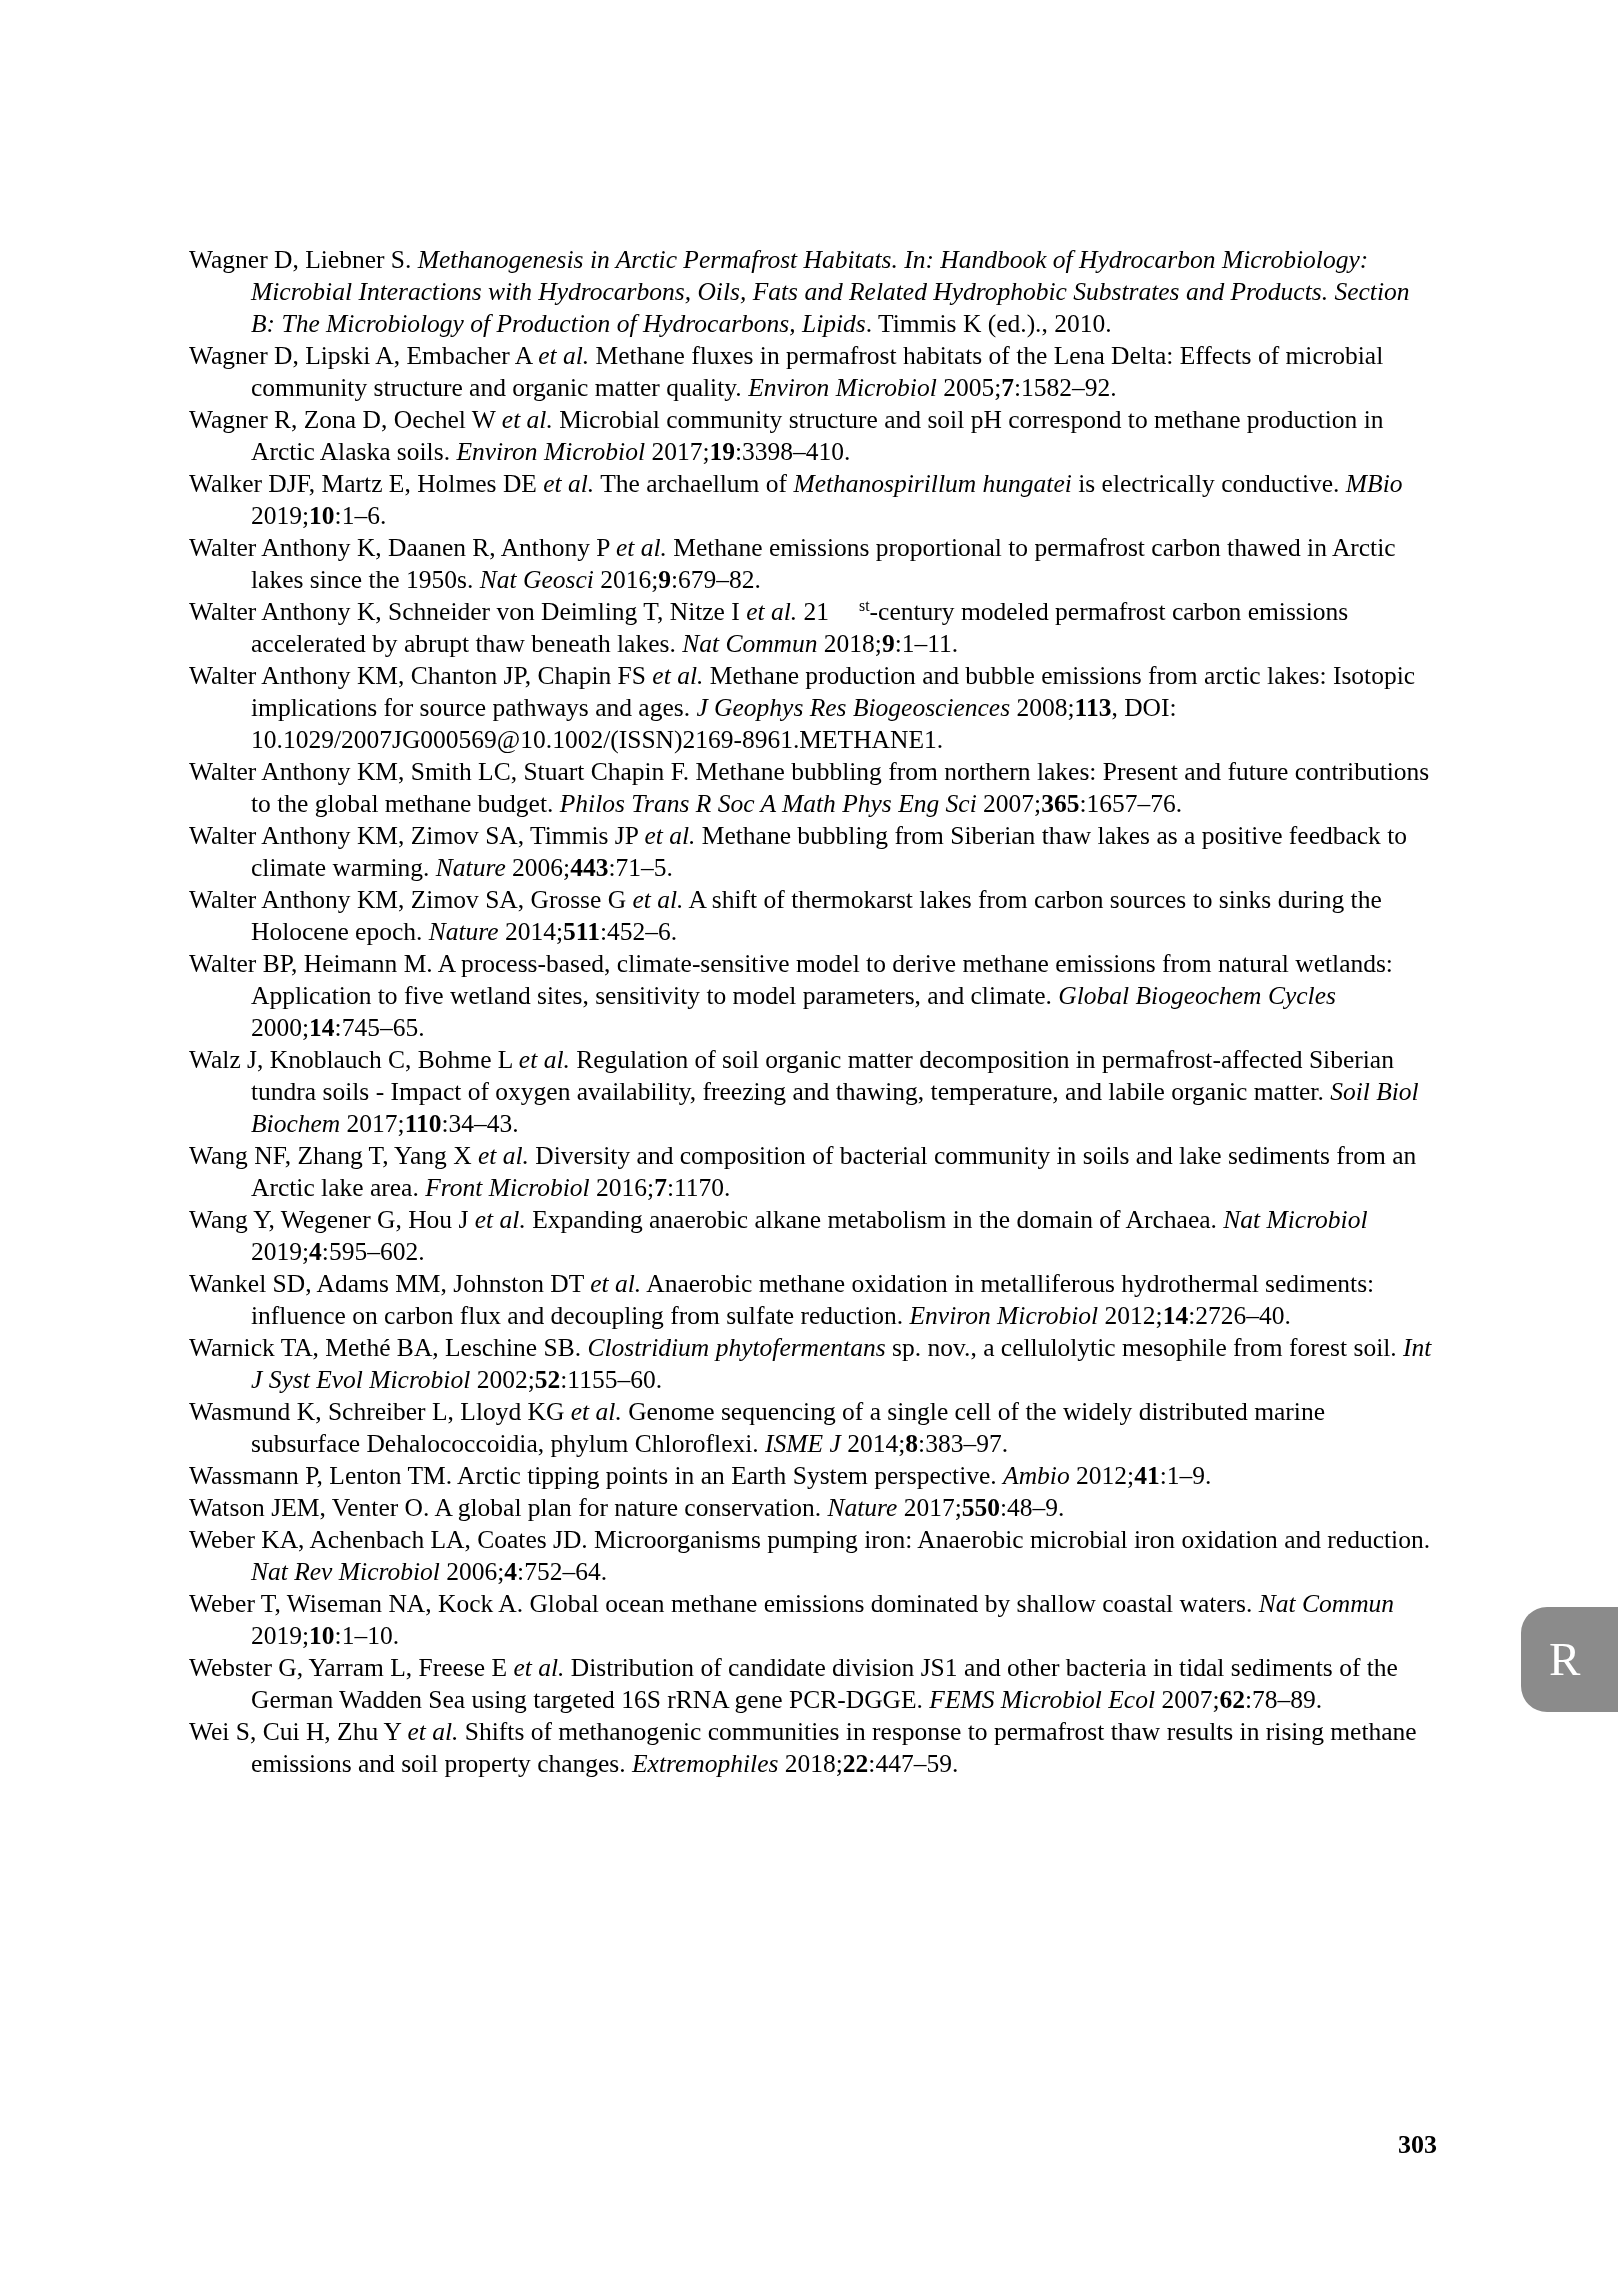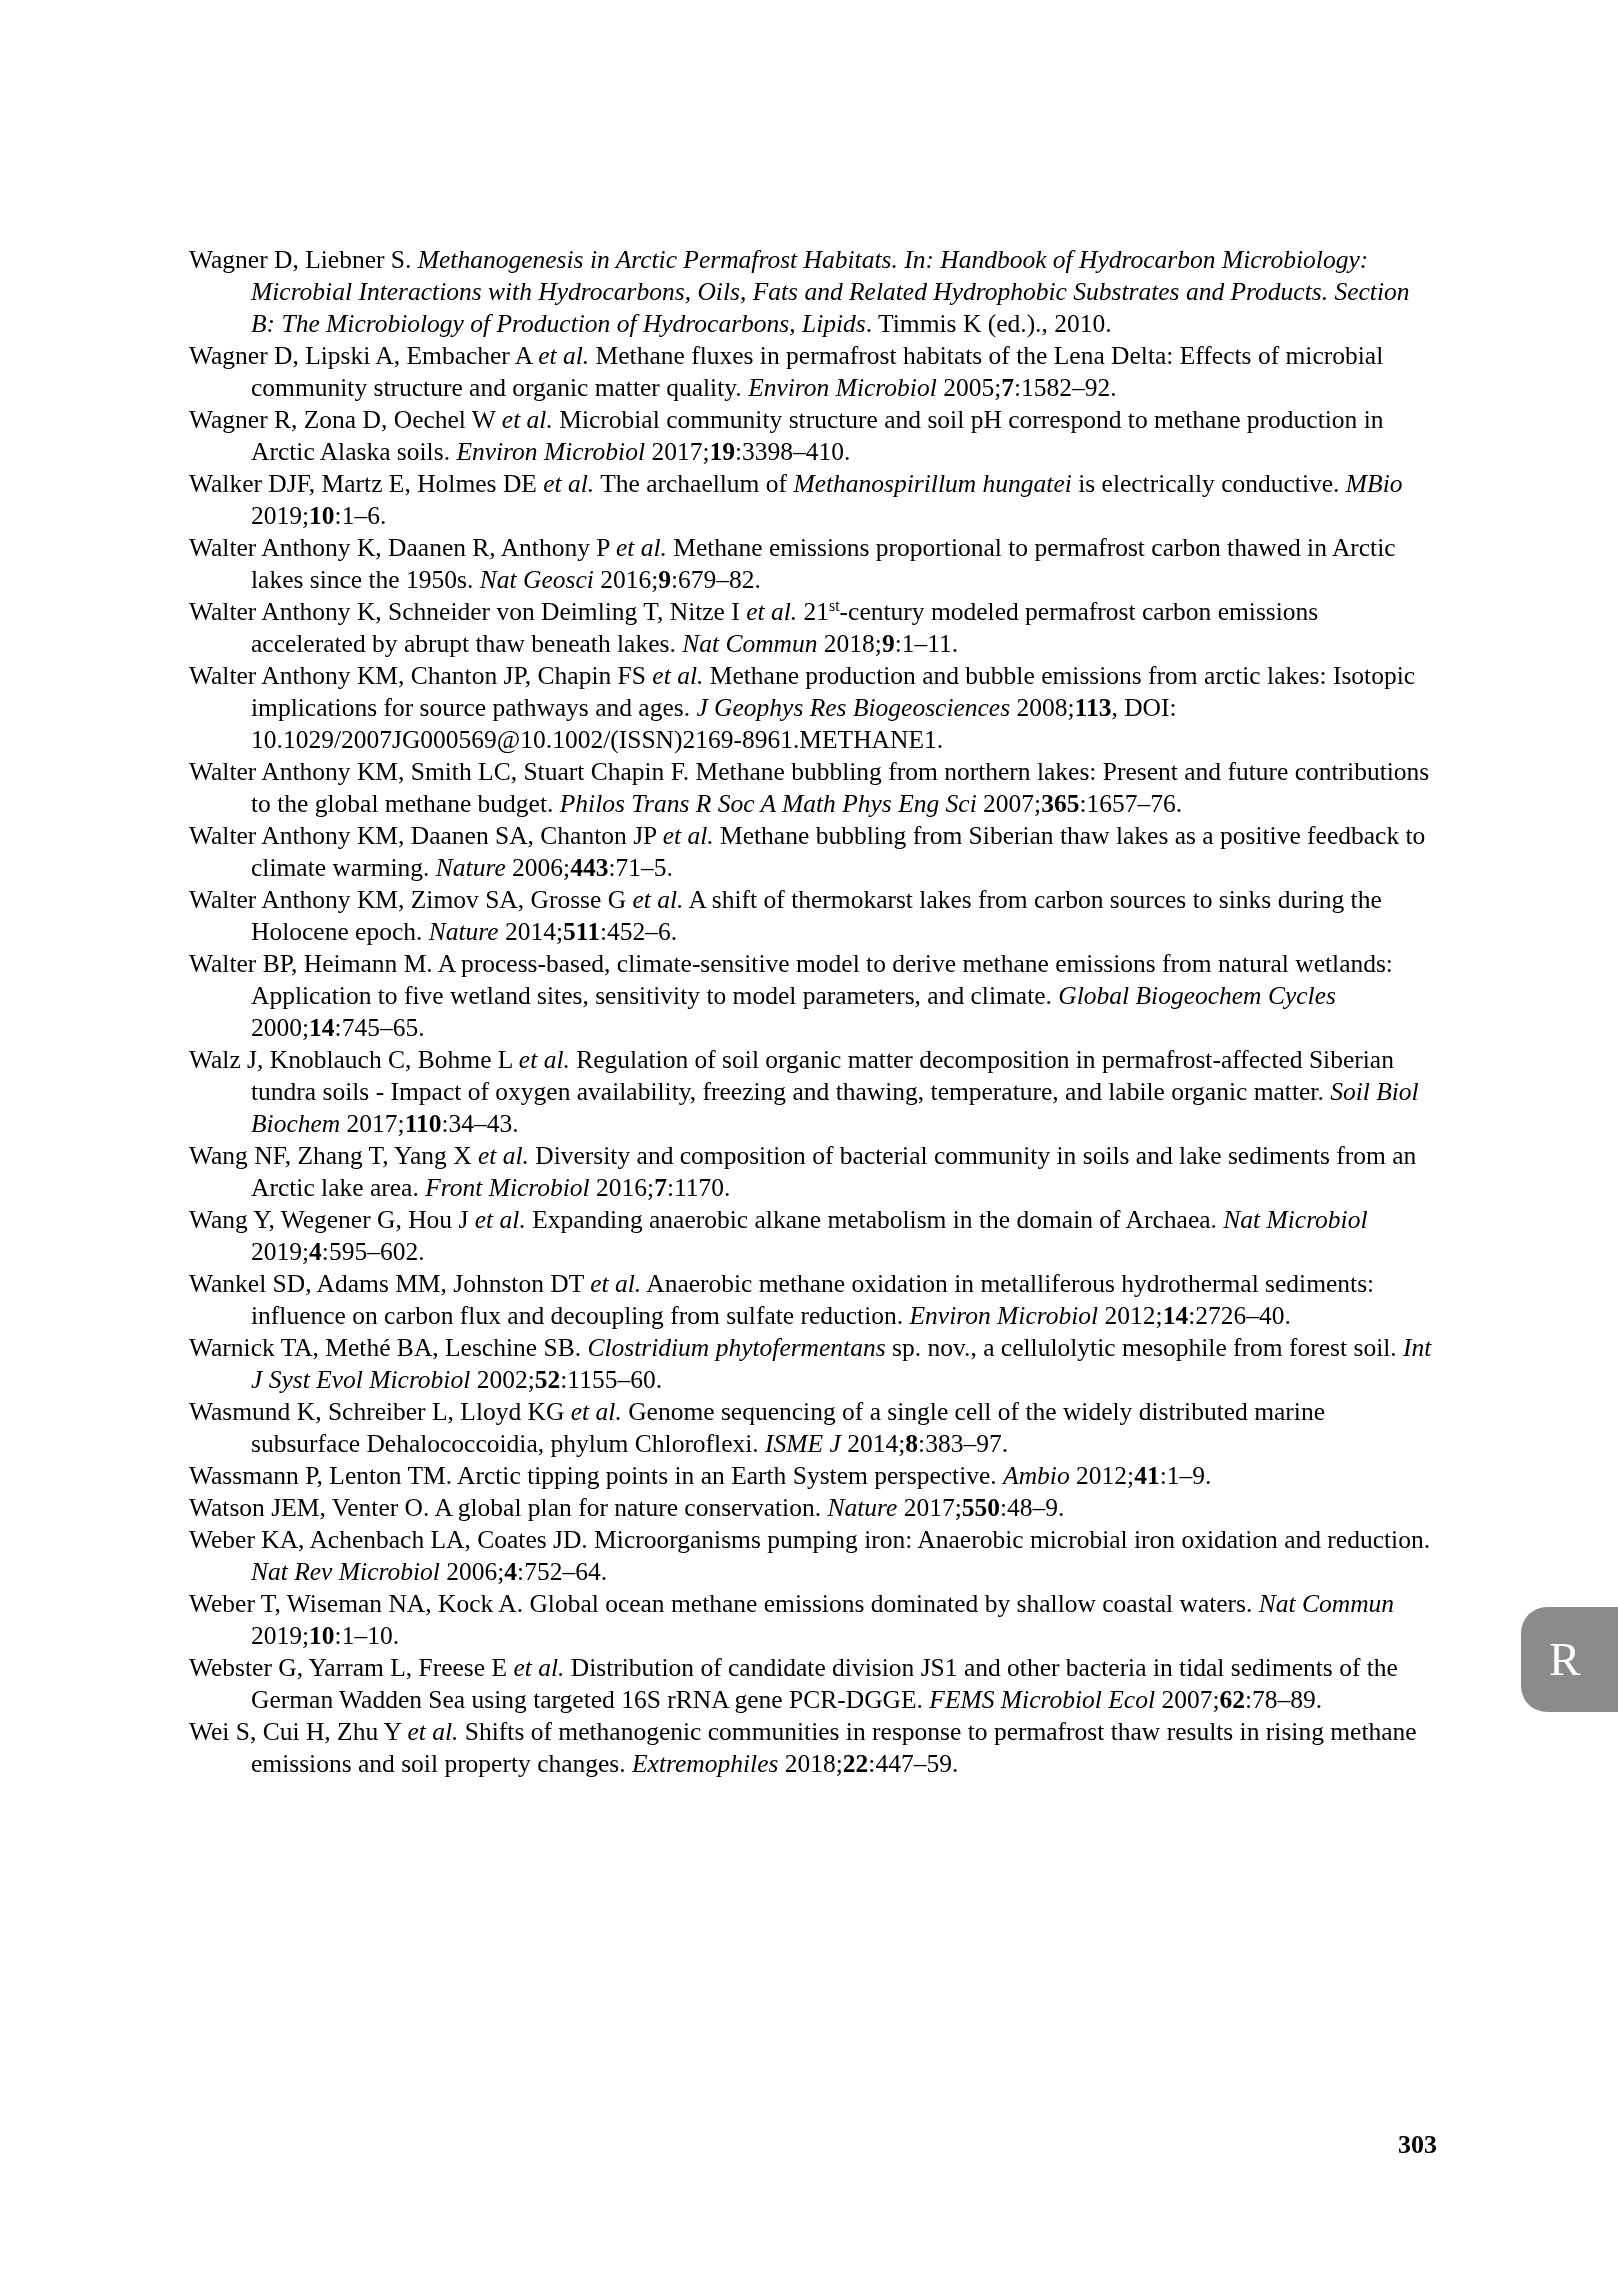--- a/index.html
+++ b/index.html
@@ -32,20 +32,21 @@
   }
   .ref .n { font-style: normal; }
   .ref .i { font-style: italic; }
   .ref .b { font-weight: bold; }
   .ref sup {
     font-size: 0.62em;
     line-height: 0;
     position: relative;
     vertical-align: baseline;
     top: -0.55em;
+    margin-left: 30px;
   }
   .page-number {
     position: absolute;
     top: 2130px;
     right: 181px;
     font-size: 26px;
     line-height: 30px;
     font-weight: bold;
   }
   .thumb-tab {
@@ -73,21 +74,21 @@
 <div class="page">
   <div class="reference-list">
       <p class="ref"><span class="n">Wagner D, Liebner S. </span><span class="i">Methanogenesis in Arctic Permafrost Habitats. In: Handbook of Hydrocarbon Microbiology: Microbial Interactions with Hydrocarbons, Oils, Fats and Related Hydrophobic Substrates and Products. Section B: The Microbiology of Production of Hydrocarbons, Lipids</span><span class="n">. Timmis K (ed.)., 2010.</span></p>
       <p class="ref"><span class="n">Wagner D, Lipski A, Embacher A </span><span class="i">et al.</span><span class="n"> Methane fluxes in permafrost habitats of the Lena Delta: Effects of microbial community structure and organic matter quality. </span><span class="i">Environ Microbiol</span><span class="n"> 2005;</span><span class="b">7</span><span class="n">:1582–92.</span></p>
       <p class="ref"><span class="n">Wagner R, Zona D, Oechel W </span><span class="i">et al.</span><span class="n"> Microbial community structure and soil pH correspond to methane production in Arctic Alaska soils. </span><span class="i">Environ Microbiol</span><span class="n"> 2017;</span><span class="b">19</span><span class="n">:3398–410.</span></p>
       <p class="ref"><span class="n">Walker DJF, Martz E, Holmes DE </span><span class="i">et al.</span><span class="n"> The archaellum of </span><span class="i">Methanospirillum hungatei</span><span class="n"> is electrically conductive. </span><span class="i">MBio</span><span class="n"> 2019;</span><span class="b">10</span><span class="n">:1–6.</span></p>
       <p class="ref"><span class="n">Walter Anthony K, Daanen R, Anthony P </span><span class="i">et al.</span><span class="n"> Methane emissions proportional to permafrost carbon thawed in Arctic lakes since the 1950s. </span><span class="i">Nat Geosci</span><span class="n"> 2016;</span><span class="b">9</span><span class="n">:679–82.</span></p>
       <p class="ref"><span class="n">Walter Anthony K, Schneider von Deimling T, Nitze I </span><span class="i">et al.</span><span class="n"> 21</span><sup>st</sup><span class="n">-century modeled permafrost carbon emissions accelerated by abrupt thaw beneath lakes. </span><span class="i">Nat Commun</span><span class="n"> 2018;</span><span class="b">9</span><span class="n">:1–11.</span></p>
       <p class="ref"><span class="n">Walter Anthony KM, Chanton JP, Chapin FS </span><span class="i">et al.</span><span class="n"> Methane production and bubble emissions from arctic lakes: Isotopic implications for source pathways and ages. </span><span class="i">J Geophys Res Biogeosciences</span><span class="n"> 2008;</span><span class="b">113</span><span class="n">, DOI: 10.1029/2007JG000569@10.1002/(ISSN)2169-8961.METHANE1.</span></p>
       <p class="ref"><span class="n">Walter Anthony KM, Smith LC, Stuart Chapin F. Methane bubbling from northern lakes: Present and future contributions to the global methane budget. </span><span class="i">Philos Trans R Soc A Math Phys Eng Sci</span><span class="n"> 2007;</span><span class="b">365</span><span class="n">:1657–76.</span></p>
-      <p class="ref"><span class="n">Walter Anthony KM, Daanen SA, Chanton JP </span><span class="i">et al.</span><span class="n"> Methane bubbling from Siberian thaw lakes as a positive feedback to climate warming. </span><span class="i">Nature</span><span class="n"> 2006;</span><span class="b">443</span><span class="n">:71–5.</span></p>
+      <p class="ref"><span class="n">Walter Anthony KM, Zimov SA, Timmis JP </span><span class="i">et al.</span><span class="n"> Methane bubbling from Siberian thaw lakes as a positive feedback to climate warming. </span><span class="i">Nature</span><span class="n"> 2006;</span><span class="b">443</span><span class="n">:71–5.</span></p>
       <p class="ref"><span class="n">Walter Anthony KM, Zimov SA, Grosse G </span><span class="i">et al.</span><span class="n"> A shift of thermokarst lakes from carbon sources to sinks during the Holocene epoch. </span><span class="i">Nature</span><span class="n"> 2014;</span><span class="b">511</span><span class="n">:452–6.</span></p>
       <p class="ref"><span class="n">Walter BP, Heimann M. A process-based, climate-sensitive model to derive methane emissions from natural wetlands: Application to five wetland sites, sensitivity to model parameters, and climate. </span><span class="i">Global Biogeochem Cycles</span><span class="n"> 2000;</span><span class="b">14</span><span class="n">:745–65.</span></p>
       <p class="ref"><span class="n">Walz J, Knoblauch C, Bohme L </span><span class="i">et al.</span><span class="n"> Regulation of soil organic matter decomposition in permafrost-affected Siberian tundra soils - Impact of oxygen availability, freezing and thawing, temperature, and labile organic matter. </span><span class="i">Soil Biol Biochem</span><span class="n"> 2017;</span><span class="b">110</span><span class="n">:34–43.</span></p>
       <p class="ref"><span class="n">Wang NF, Zhang T, Yang X </span><span class="i">et al.</span><span class="n"> Diversity and composition of bacterial community in soils and lake sediments from an Arctic lake area. </span><span class="i">Front Microbiol</span><span class="n"> 2016;</span><span class="b">7</span><span class="n">:1170.</span></p>
       <p class="ref"><span class="n">Wang Y, Wegener G, Hou J </span><span class="i">et al.</span><span class="n"> Expanding anaerobic alkane metabolism in the domain of Archaea. </span><span class="i">Nat Microbiol</span><span class="n"> 2019;</span><span class="b">4</span><span class="n">:595–602.</span></p>
       <p class="ref"><span class="n">Wankel SD, Adams MM, Johnston DT </span><span class="i">et al.</span><span class="n"> Anaerobic methane oxidation in metalliferous hydrothermal sediments: influence on carbon flux and decoupling from sulfate reduction. </span><span class="i">Environ Microbiol</span><span class="n"> 2012;</span><span class="b">14</span><span class="n">:2726–40.</span></p>
       <p class="ref"><span class="n">Warnick TA, Methé BA, Leschine SB. </span><span class="i">Clostridium phytofermentans</span><span class="n"> sp. nov., a cellulolytic mesophile from forest soil. </span><span class="i">Int J Syst Evol Microbiol</span><span class="n"> 2002;</span><span class="b">52</span><span class="n">:1155–60.</span></p>
       <p class="ref"><span class="n">Wasmund K, Schreiber L, Lloyd KG </span><span class="i">et al.</span><span class="n"> Genome sequencing of a single cell of the widely distributed marine subsurface Dehalococcoidia, phylum Chloroflexi. </span><span class="i">ISME J</span><span class="n"> 2014;</span><span class="b">8</span><span class="n">:383–97.</span></p>
       <p class="ref"><span class="n">Wassmann P, Lenton TM. Arctic tipping points in an Earth System perspective. </span><span class="i">Ambio</span><span class="n"> 2012;</span><span class="b">41</span><span class="n">:1–9.</span></p>
       <p class="ref"><span class="n">Watson JEM, Venter O. A global plan for nature conservation. </span><span class="i">Nature</span><span class="n"> 2017;</span><span class="b">550</span><span class="n">:48–9.</span></p>

